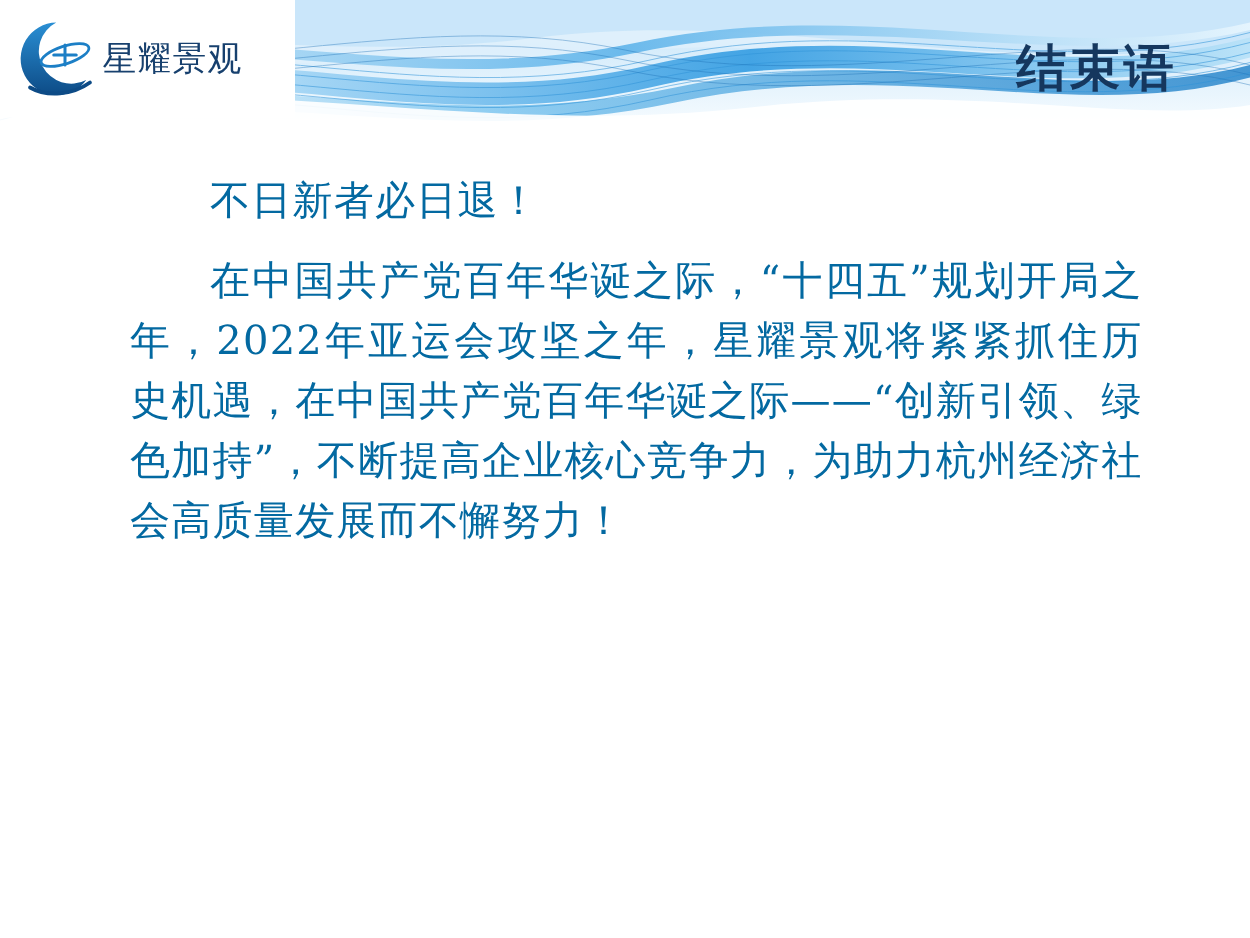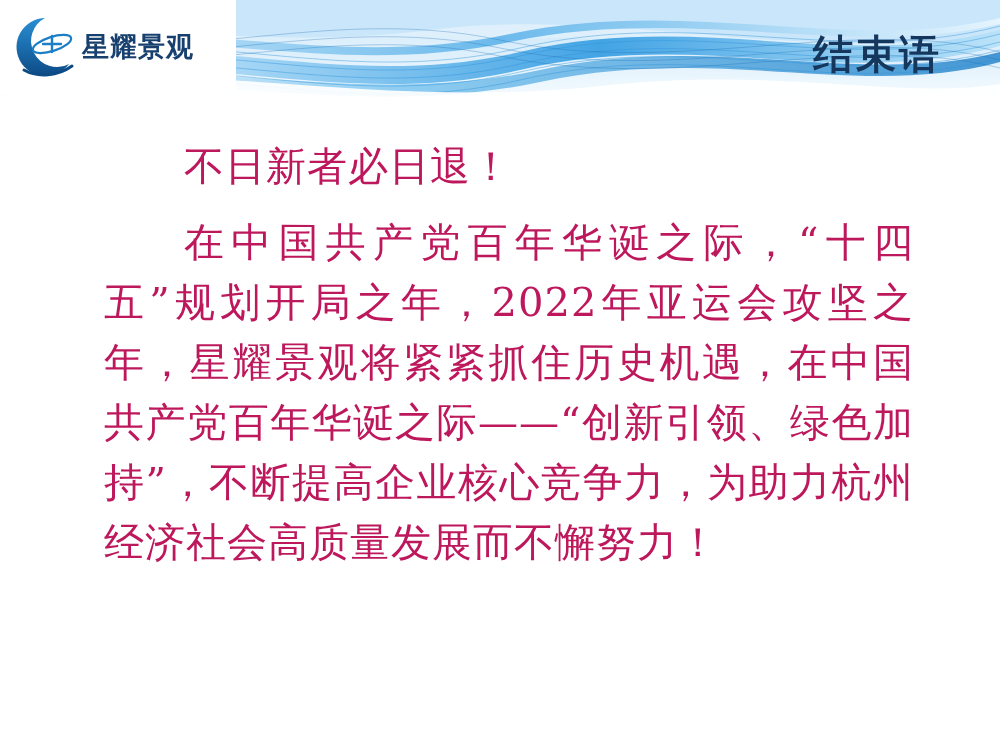--- a/index.html
+++ b/index.html
@@ -51,21 +51,21 @@
   .logo-mark {
     width: 66px;
     height: 66px;
     flex: 0 0 auto;
     position: relative;
   }
   .logo-text {
     margin-left: 4px;
     font-family: "DejaVu Sans", "Liberation Sans", sans-serif;
     font-size: 27px;
-    font-weight: bold;
+    font-weight: normal;
     letter-spacing: 1px;
     color: #17406e;
     white-space: nowrap;
   }
 
   
   .slide-title {
     position: absolute;
     right: 58px;
     top: 27px;
@@ -80,23 +80,23 @@
 
   
   .body-area {
     position: absolute;
     left: 104px;
     top: 136px;
     width: 810px;
   }
   .para {
     font-family: "DejaVu Serif", "Liberation Serif", serif;
-    font-size: 40px;
+    font-size: 32px;
     line-height: 1.5;
-    color: #be185d;
+    color: #0369a1;
     margin: 0 0 4px 0;
     text-indent: 2em;
     letter-spacing: 1px;
     text-align: justify;
   }
   .para.first {
     margin-bottom: 16px;
   }
 </style>
 </head>

